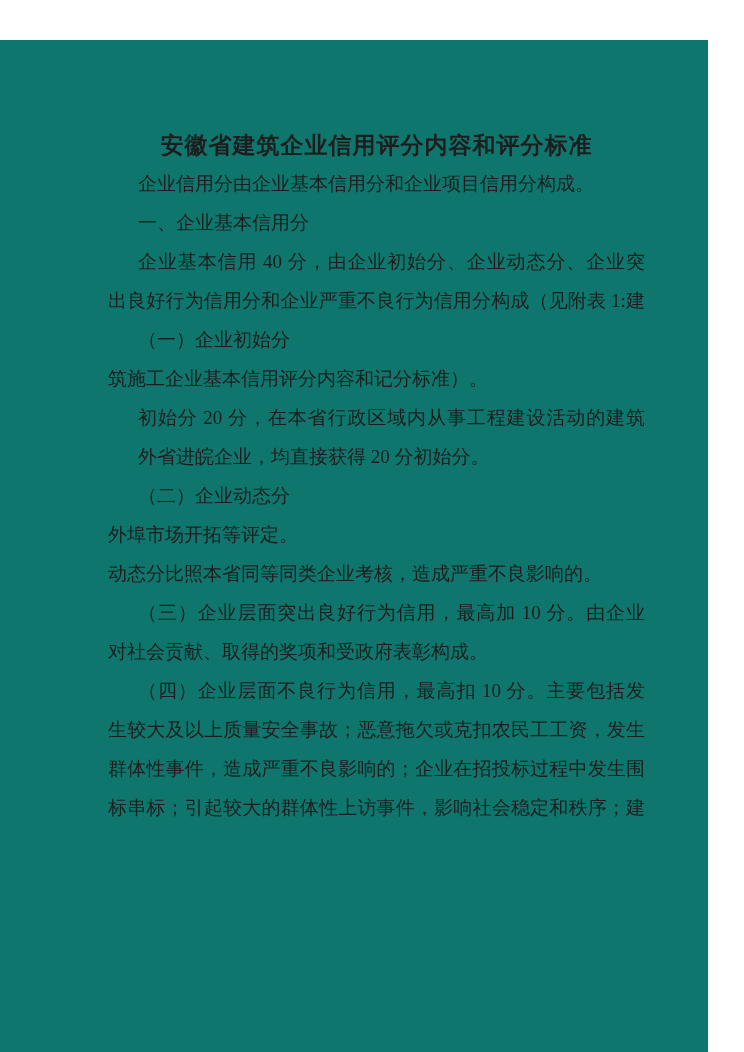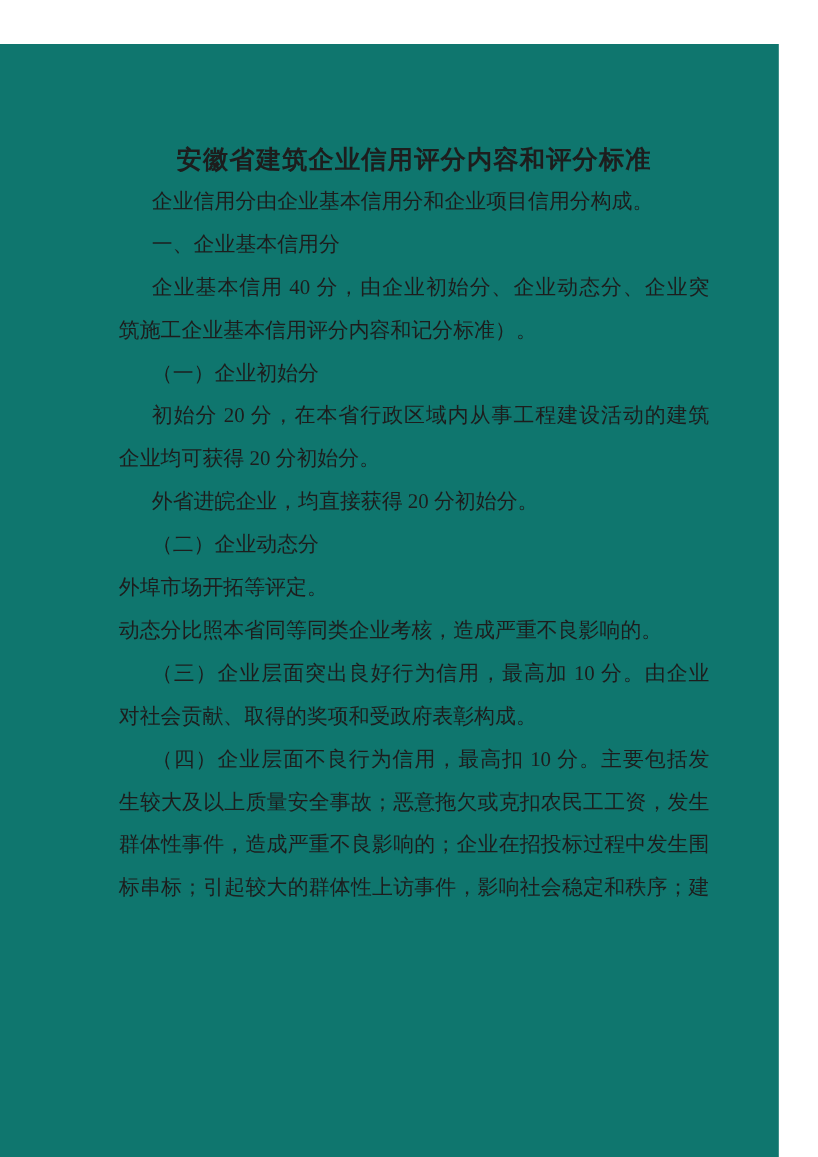--- a/index.html
+++ b/index.html
@@ -55,24 +55,24 @@
 </style>
 </head>
 <body>
 
 <div class="page">
   <h1 class="doc-title">安徽省建筑企业信用评分内容和评分标准</h1>
   <div class="doc-body">
       <div class="line indent">企业信用分由企业基本信用分和企业项目信用分构成。</div>
       <div class="line indent">一、企业基本信用分</div>
       <div class="line indent fill">企业基本信用 40 分，由企业初始分、企业动态分、企业突</div>
+      <div class="line fill">出良好行为信用分和企业严重不良行为信用分构成（见附表 1:建</div>
+      <div class="line indent">（一）企业初始分</div>
       <div class="line">筑施工企业基本信用评分内容和记分标准）。</div>
-      <div class="line indent">（一）企业初始分</div>
       <div class="line indent fill">初始分 20 分，在本省行政区域内从事工程建设活动的建筑</div>
-      <div class="line">企业均可获得 20 分初始分。</div>
       <div class="line indent">外省进皖企业，均直接获得 20 分初始分。</div>
       <div class="line indent">（二）企业动态分</div>
       <div class="line">外埠市场开拓等评定。</div>
       <div class="line">动态分比照本省同等同类企业考核，造成严重不良影响的。</div>
       <div class="line indent fill">（三）企业层面突出良好行为信用，最高加 10 分。由企业</div>
       <div class="line">对社会贡献、取得的奖项和受政府表彰构成。</div>
       <div class="line indent fill">（四）企业层面不良行为信用，最高扣 10 分。主要包括发</div>
       <div class="line fill">生较大及以上质量安全事故；恶意拖欠或克扣农民工工资，发生</div>
       <div class="line fill">群体性事件，造成严重不良影响的；企业在招投标过程中发生围</div>
       <div class="line fill">标串标；引起较大的群体性上访事件，影响社会稳定和秩序；建</div>

